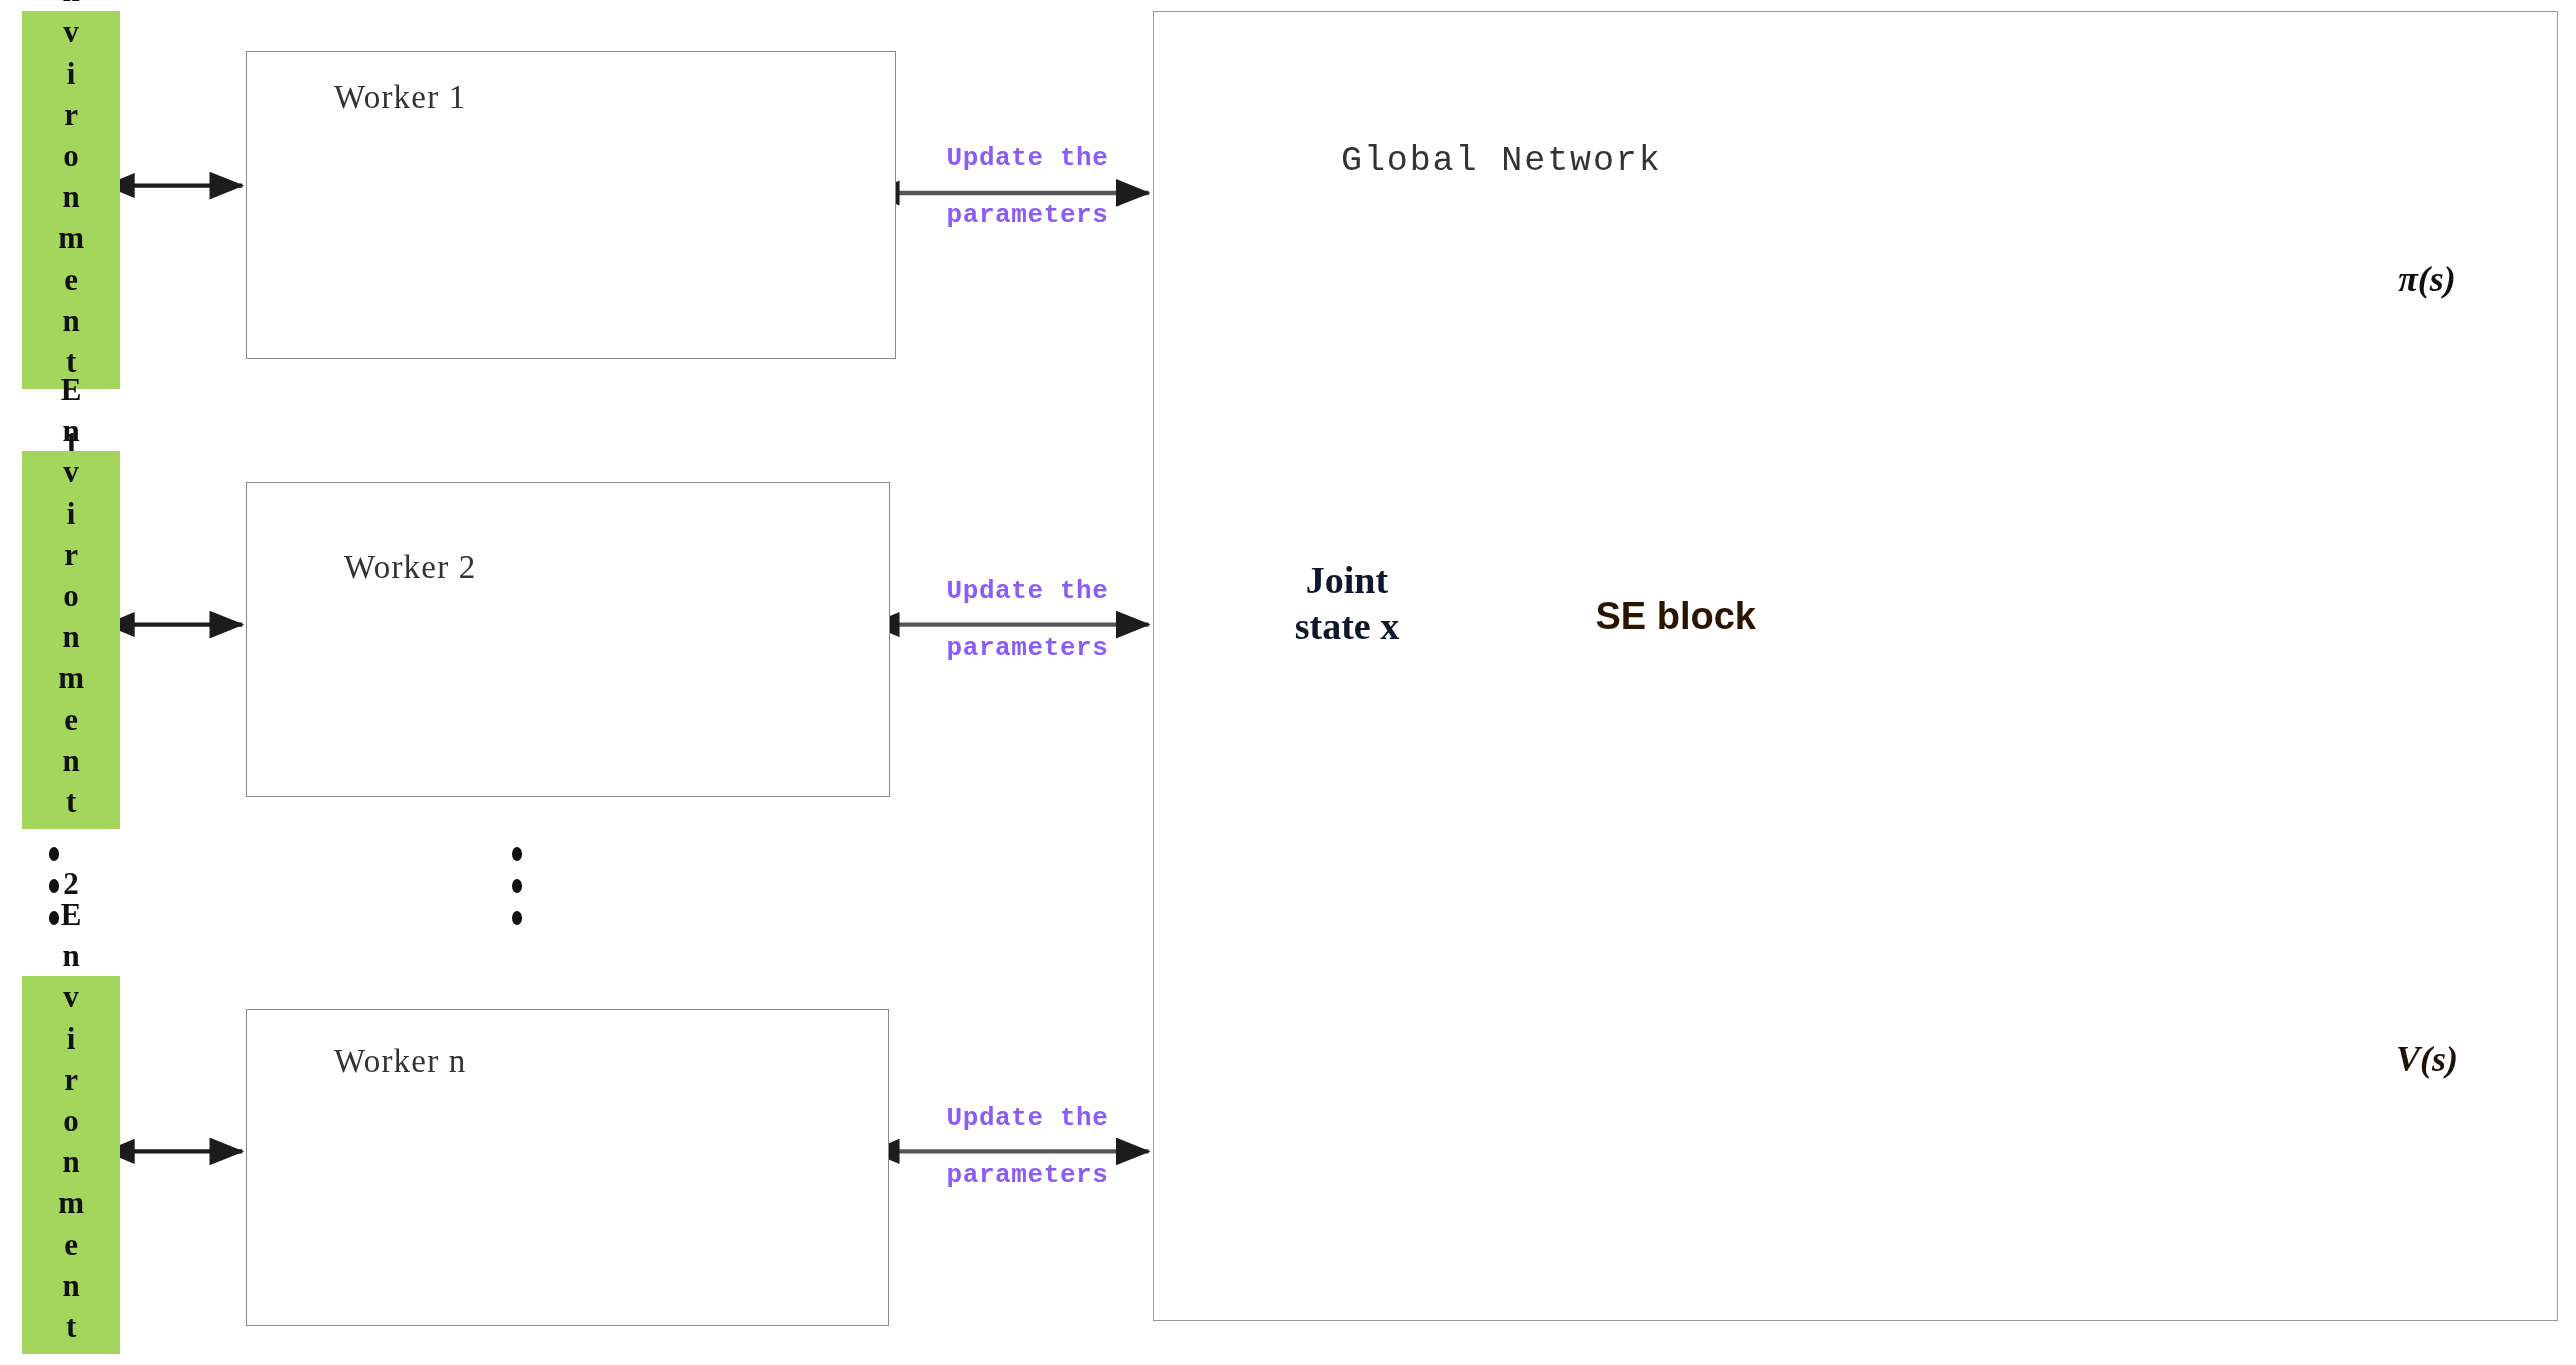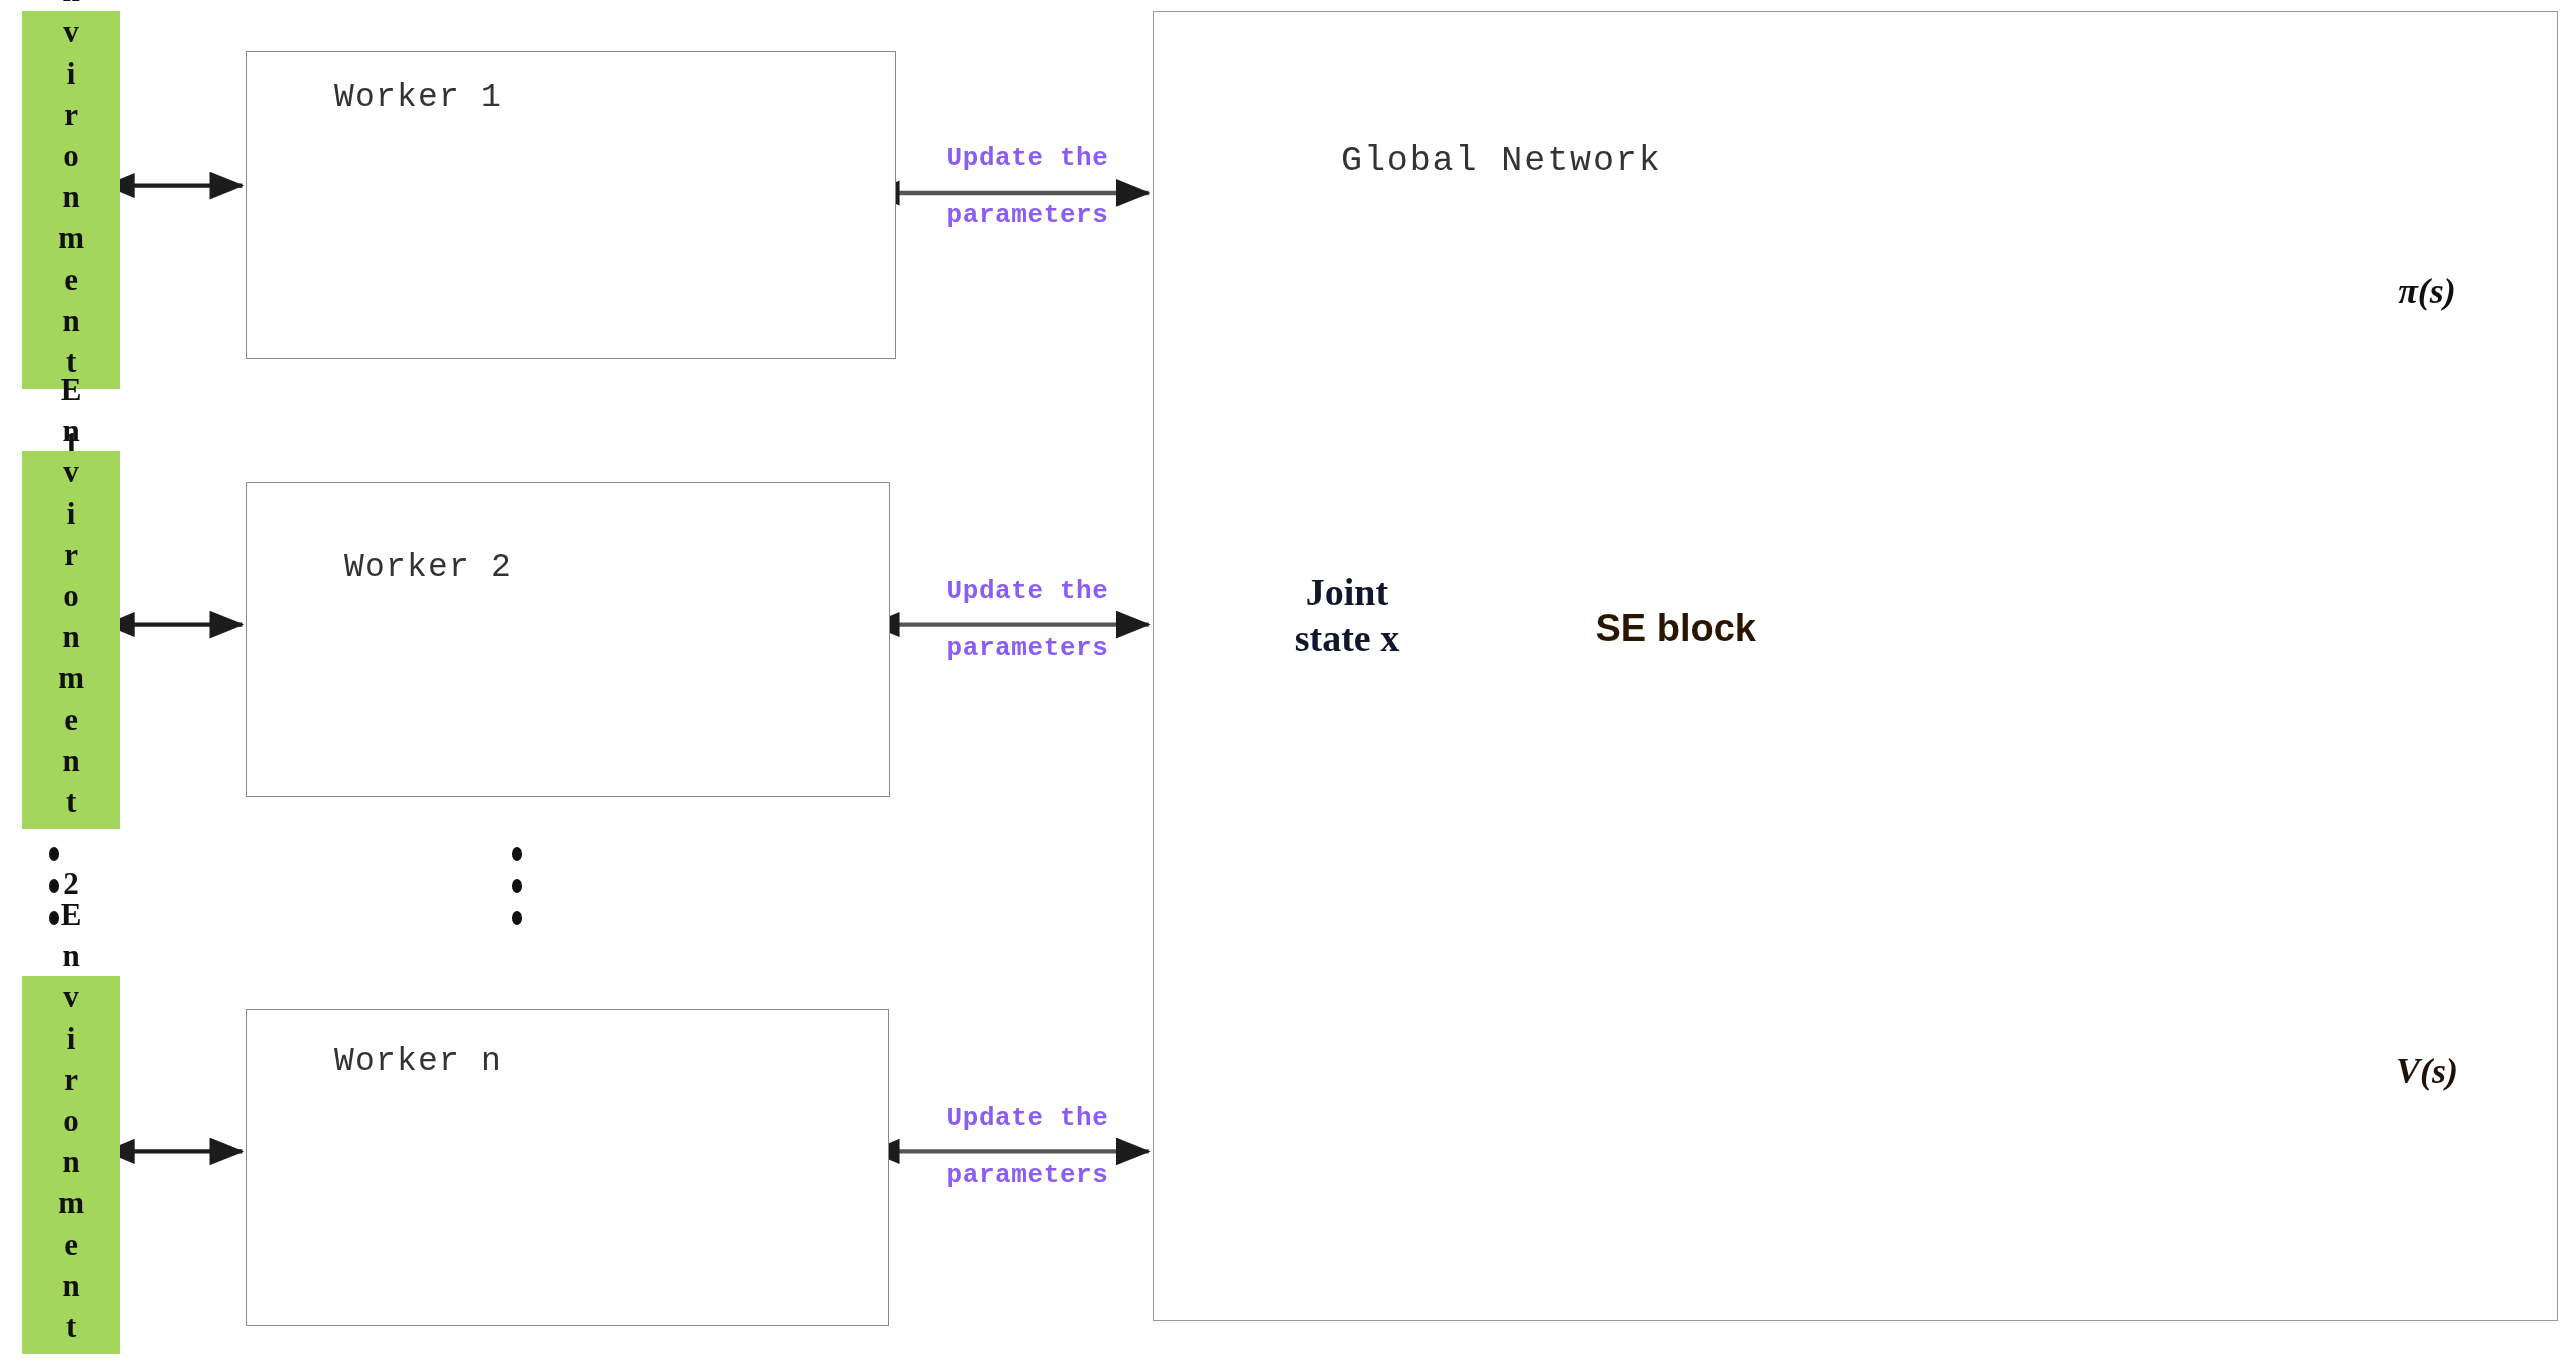--- a/index.html
+++ b/index.html
@@ -28,21 +28,21 @@
 
   
   .worker-panel{
     position:absolute;
     border:1.9px solid #8a8a8a;
     background:#ffffff;
     box-sizing:border-box;
   }
   .worker-title{
     position:absolute;
-    font-family:Liberation Mono, monospace;
+    font-family:Liberation Serif, serif;
     font-size:33px;
     color:#333;
     white-space:nowrap;
     letter-spacing:1.2px;
   }
 
   
   .global-panel{
     position:absolute;
     border:1.9px solid #9a9a9a;
@@ -80,21 +80,20 @@
 
   
   svg.overlay{position:absolute;left:0;top:0;width:2576px;height:1366px;pointer-events:none;}
 
   
   .cube-text{
     position:absolute;
     text-align:center;
     white-space:pre;
     pointer-events:none;
-    margin-top:12px;
   }
   .t-joint{
     font-family:"Liberation Serif", serif;
     font-weight:700;font-size:38px;color:#0f172a;line-height:1.22;
   }
   .t-se{
     font-family:Liberation Sans, sans-serif;
     font-weight:700;font-size:38px;color:#2a1500;line-height:1.2;text-align:right;
   }
   .t-ac{

